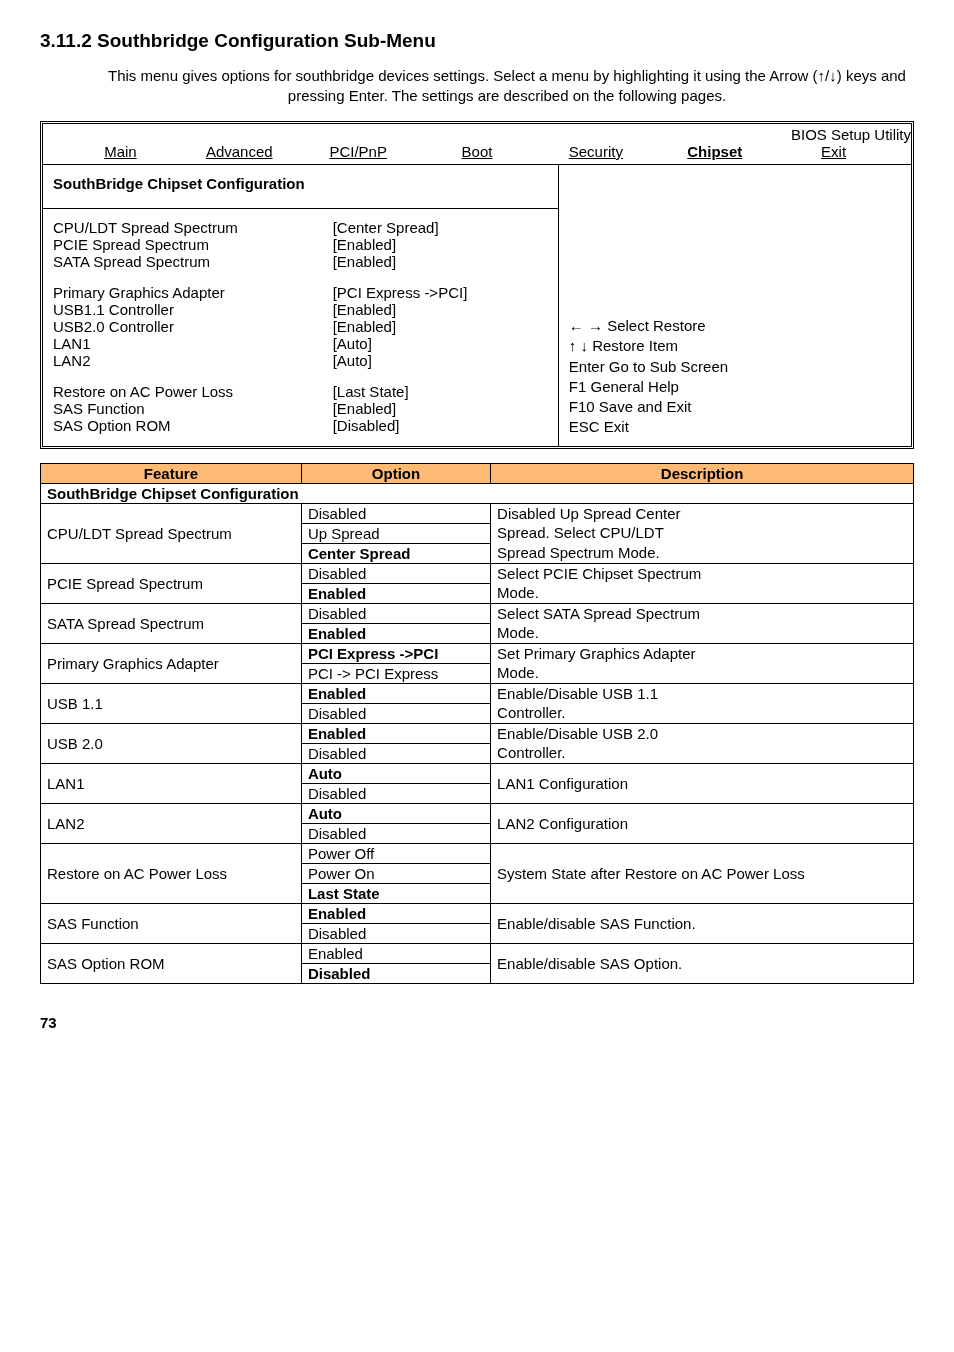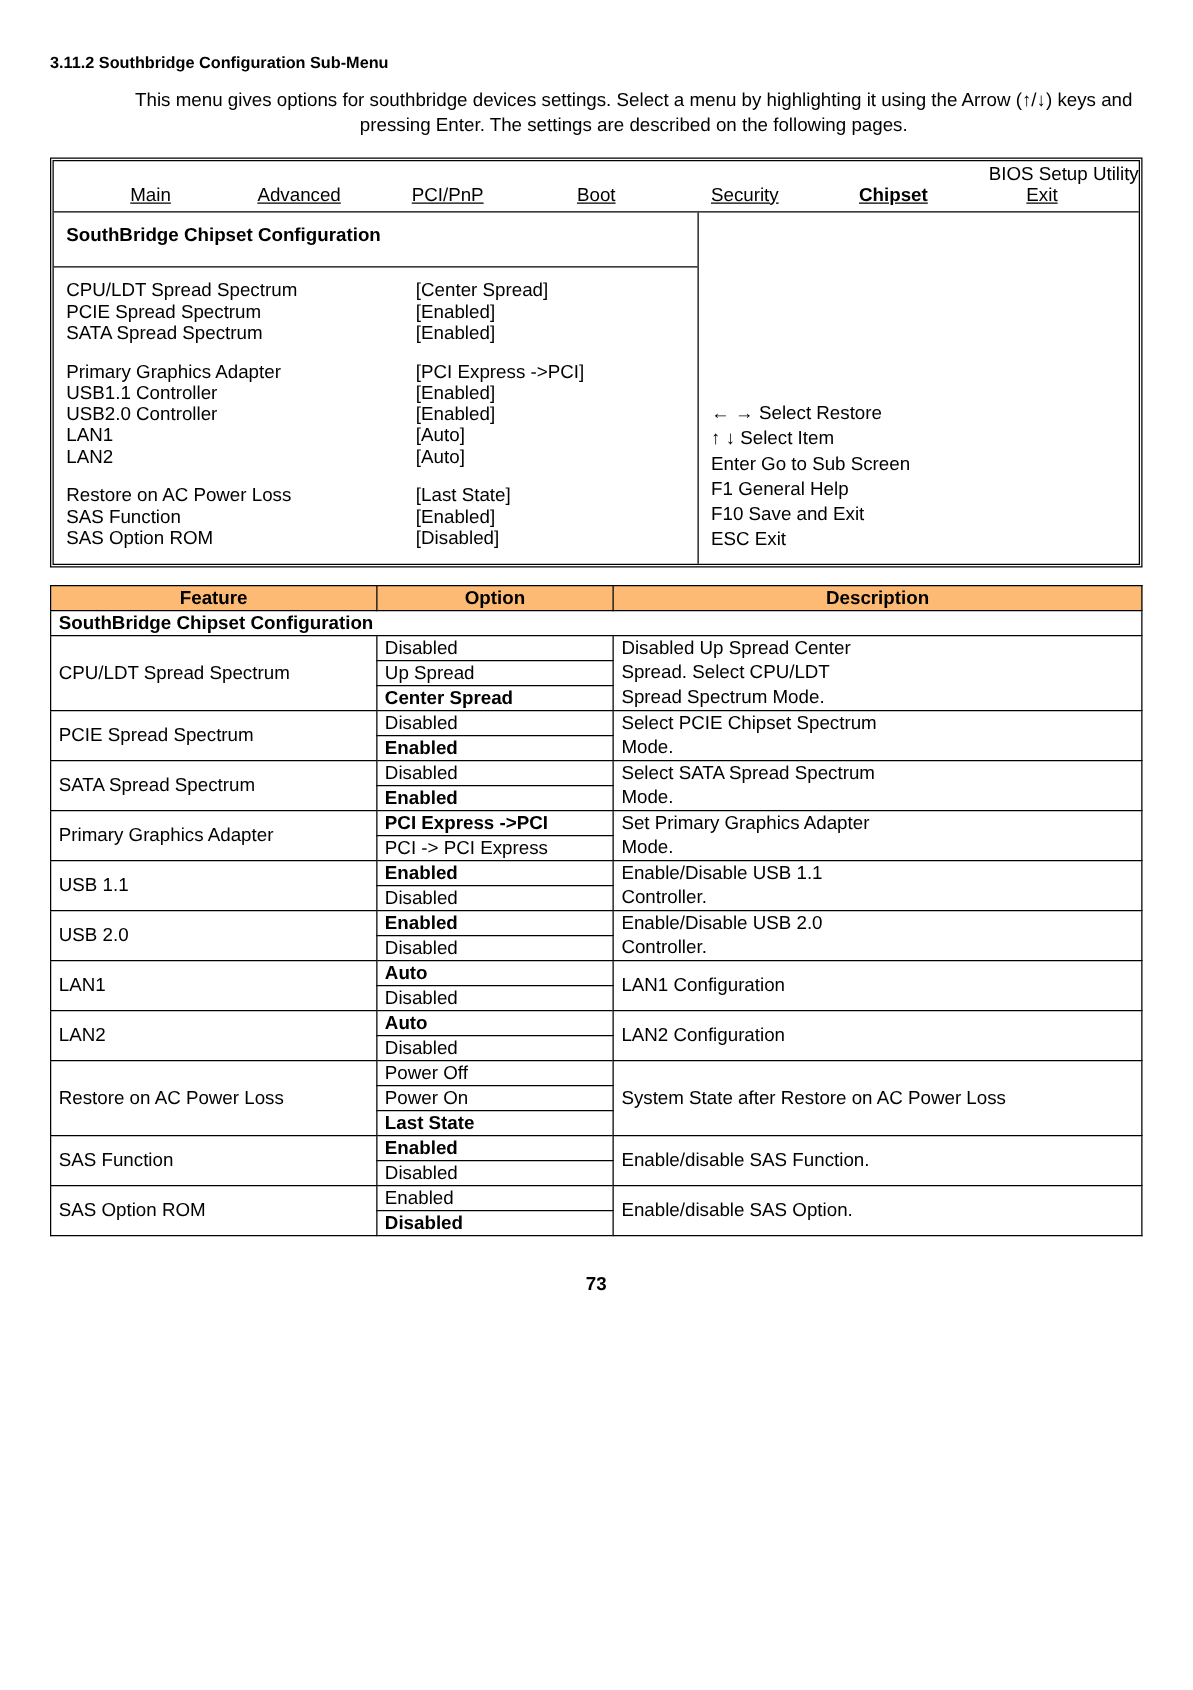--- a/index.html
+++ b/index.html
@@ -6,23 +6,23 @@
     font-family: Arial, Helvetica, sans-serif;
     font-size: 15px;
     color: #000;
     background: #fff;
     margin: 0;
     padding: 30px 40px;
     width: 954px;
     box-sizing: border-box;
   }
   h2 {
-    font-size: 13px;
-    font-weight: bold;
-    margin: 12px 0 14px 0;
+    font-size: 19px;
+    font-weight: bold;
+    margin: 0 0 14px 0;
   }
   .intro {
     margin: 0 0 14px 60px;
     line-height: 1.35;
     text-align: center;
   }
   .bios-box {
     border: 3px double #000;
     box-sizing: border-box;
   }
@@ -79,21 +79,20 @@
     text-align: center;
     font-weight: bold;
   }
   .section-row td {
     font-weight: bold;
     background: #fff;
   }
   .center { text-align: center; }
   .bold { font-weight: bold; }
   .pagenum {
-    text-align: center;
     font-weight: bold;
     margin-top: 30px;
   }
   .no-top { border-top: none !important; }
   .no-bottom { border-bottom: none !important; }
 </style>
 </head>
 <body>
 
 <h2>3.11.2   Southbridge Configuration Sub-Menu</h2>
@@ -158,21 +157,21 @@
           </div>
           <div class="bios-row">
             <div class="label">SAS Option ROM</div>
             <div class="val">[Disabled]</div>
           </div>
         </div>
     </div>
     <div class="bios-right">
       <div class="bios-help" id="bios-help">
           <div>← → Select Restore</div>
-          <div>↑  ↓  Select Item</div>
+          <div>↑  ↓  Restore Item</div>
           <div>Enter Go to Sub Screen</div>
           <div>F1     General Help</div>
           <div>F10   Save and Exit</div>
           <div>ESC  Exit</div>
         </div>
     </div>
   </div>
 </div>
 
 <table class="feat">

